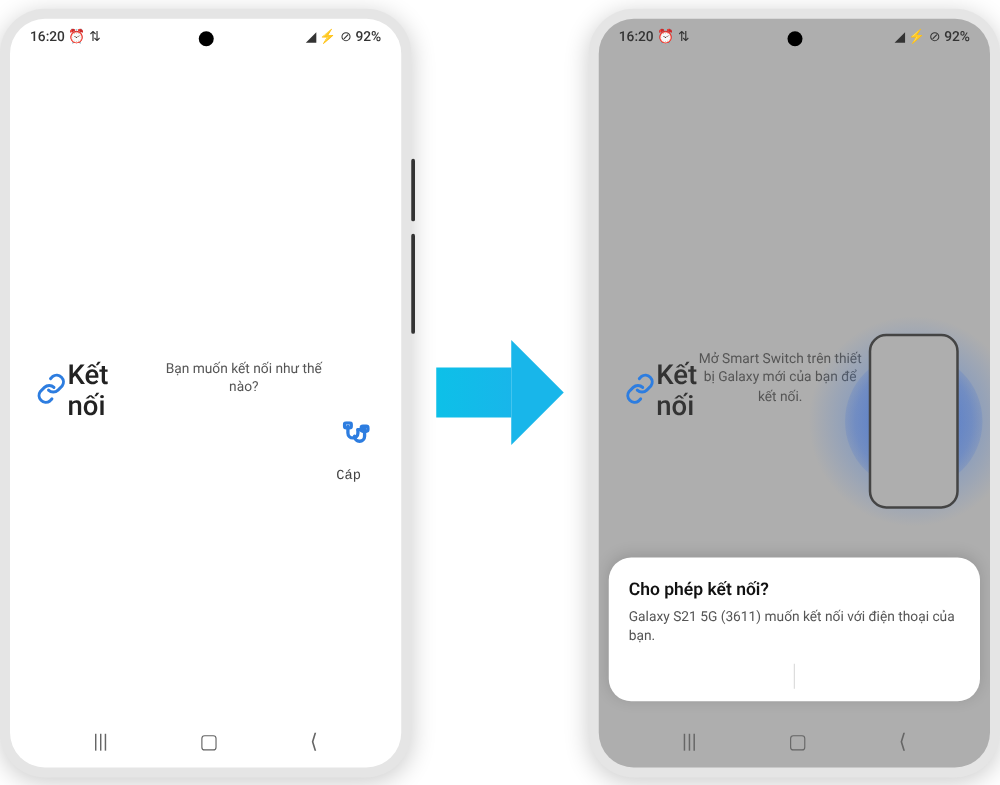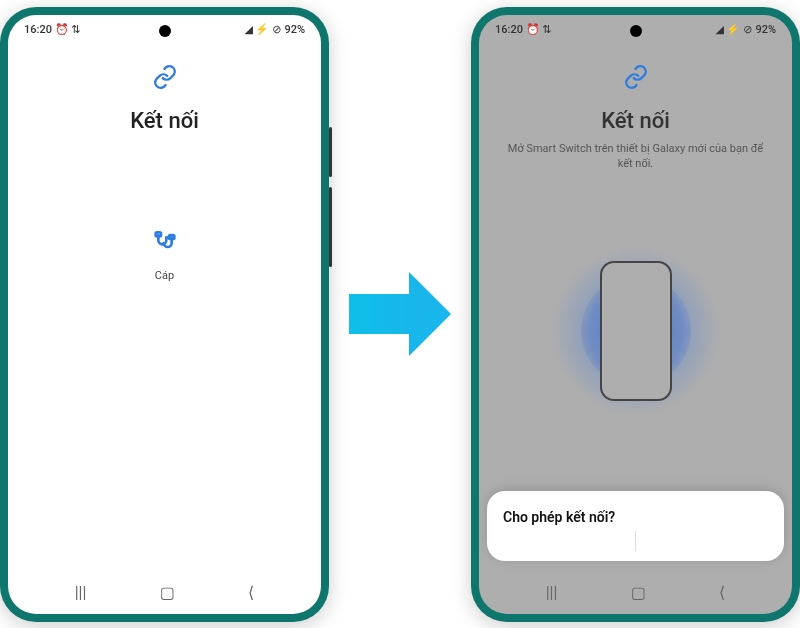--- a/index.html
+++ b/index.html
@@ -10,21 +10,21 @@
       height: 628px;
       display: flex;
       align-items: center;
       justify-content: center;
       gap: 20px;
     }
     .phone {
       width: 344px;
       height: 615px;
       border-radius: 36px;
-      background: #0f766e;
+      background: #e5e5e5;
       padding: 8px;
       position: relative;
       box-shadow: 0 4px 20px rgba(0,0,0,.2);
     }
     .phone .side-btn {
       position: absolute;
       right: -3px;
       width: 3px;
       background: #333;
       border-radius: 2px;
@@ -56,21 +56,21 @@
       justify-content: space-between;
       padding: 8px 16px 2px;
       font-size: 11px;
       font-weight: 500;
       color: #333;
     }
     .status-left, .status-right { display: flex; gap: 3px; align-items: center; }
     .content {
       padding: 20px 20px 0;
       display: flex;
-      flex-direction: column;
+      flex-direction: row;
       align-items: center;
       height: calc(100% - 60px);
       position: relative;
     }
     .link-icon {
       color: #2d7de0;
       margin-bottom: 14px;
       margin-top: 6px;
     }
     .title {
@@ -84,22 +84,23 @@
       font-size: 11px;
       color: #555;
       text-align: center;
       line-height: 1.4;
       margin-bottom: 30px;
     }
     .opt-cable {
       margin-top: 90px;
       display: flex;
       flex-direction: column;
-      align-items: center;
+      align-items: flex-start;
       color: #2d7de0;
+      font-family: Liberation Mono, monospace;
     }
     .opt-label {
       font-size: 11px;
       color: #444;
       margin-top: 6px;
     }
     .opt-wireless {
       margin-top: 50px;
       border: 3px solid #00b8e6;
       padding: 14px 32px 10px;
@@ -234,20 +235,21 @@
       </div>
     </div>
     <div class="content">
       <div class="link-icon">
         <svg width="26" height="26" viewBox="0 0 24 24" fill="none" stroke="currentColor" stroke-width="2.2" stroke-linecap="round">
             <path d="M10 13a5 5 0 0 0 7 0l3-3a5 5 0 0 0-7-7l-1.5 1.5"></path>
             <path d="M14 11a5 5 0 0 0-7 0l-3 3a5 5 0 0 0 7 7l1.5-1.5"></path>
           </svg>
       </div>
       <div class="title">Kết nối</div>
+      <div class="subtitle">Bạn muốn kết nối như thế nào?</div>
 
       <div class="opt-cable">
         <svg width="32" height="32" viewBox="0 0 24 24" fill="none" stroke="currentColor" stroke-width="2" stroke-linecap="round">
             <path d="M7 3v4a3 3 0 0 0 3 3h0a3 3 0 0 0 3-3V5"></path>
             <path d="M13 5h4v4a3 3 0 0 1-3 3h0a3 3 0 0 1-3-3"></path>
             <rect x="5" y="1" width="4" height="3" rx="1"></rect>
             <rect x="15" y="3" width="4" height="3" rx="1"></rect>
           </svg>
         <span class="opt-label">Cáp</span>
       </div>
@@ -292,20 +294,21 @@
       <div class="subtitle">Mở Smart Switch trên thiết bị Galaxy mới của bạn để kết nối.</div>
 
       <div class="phone-outline-wrap">
         <div class="radar"></div>
         <div class="radar2"></div>
         <div class="phone-outline"></div>
       </div>
 
       <div class="dialog">
         <div class="dialog-title">Cho phép kết nối?</div>
+        <div class="dialog-body">Galaxy S21 5G (3611) muốn kết nối với điện thoại của bạn.</div>
         <div class="dialog-actions">
           <div class="dlg-sep"></div>
         </div>
       </div>
     </div>
     <div class="nav-bar">
       <span>|||</span>
       <span>▢</span>
       <span>⟨</span>
     </div>

